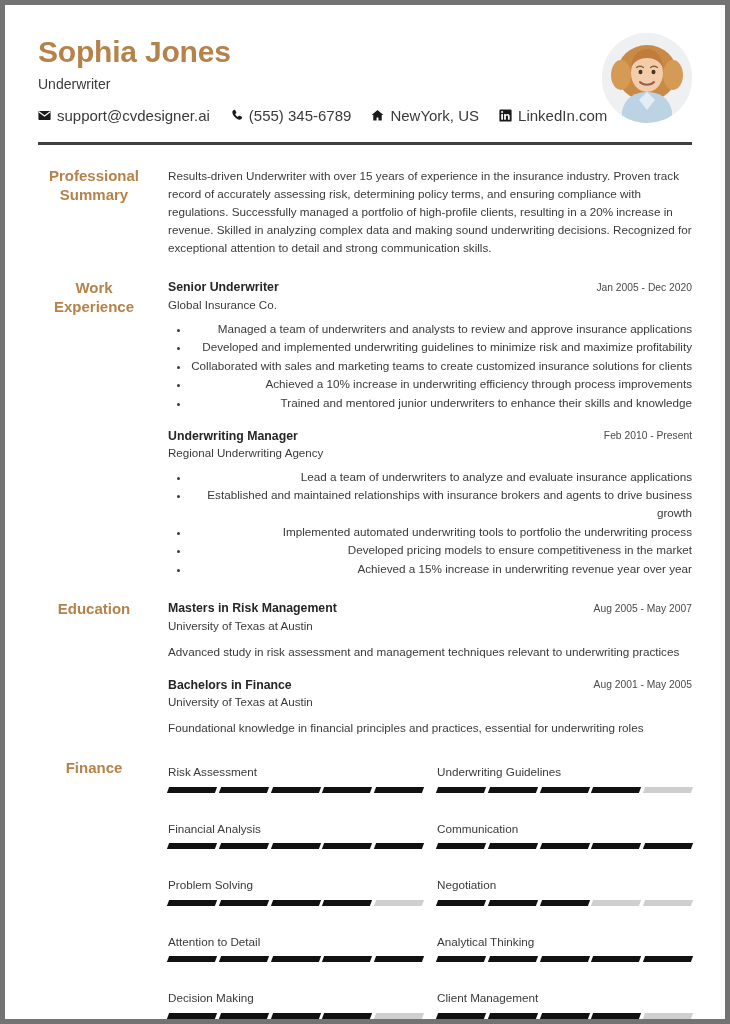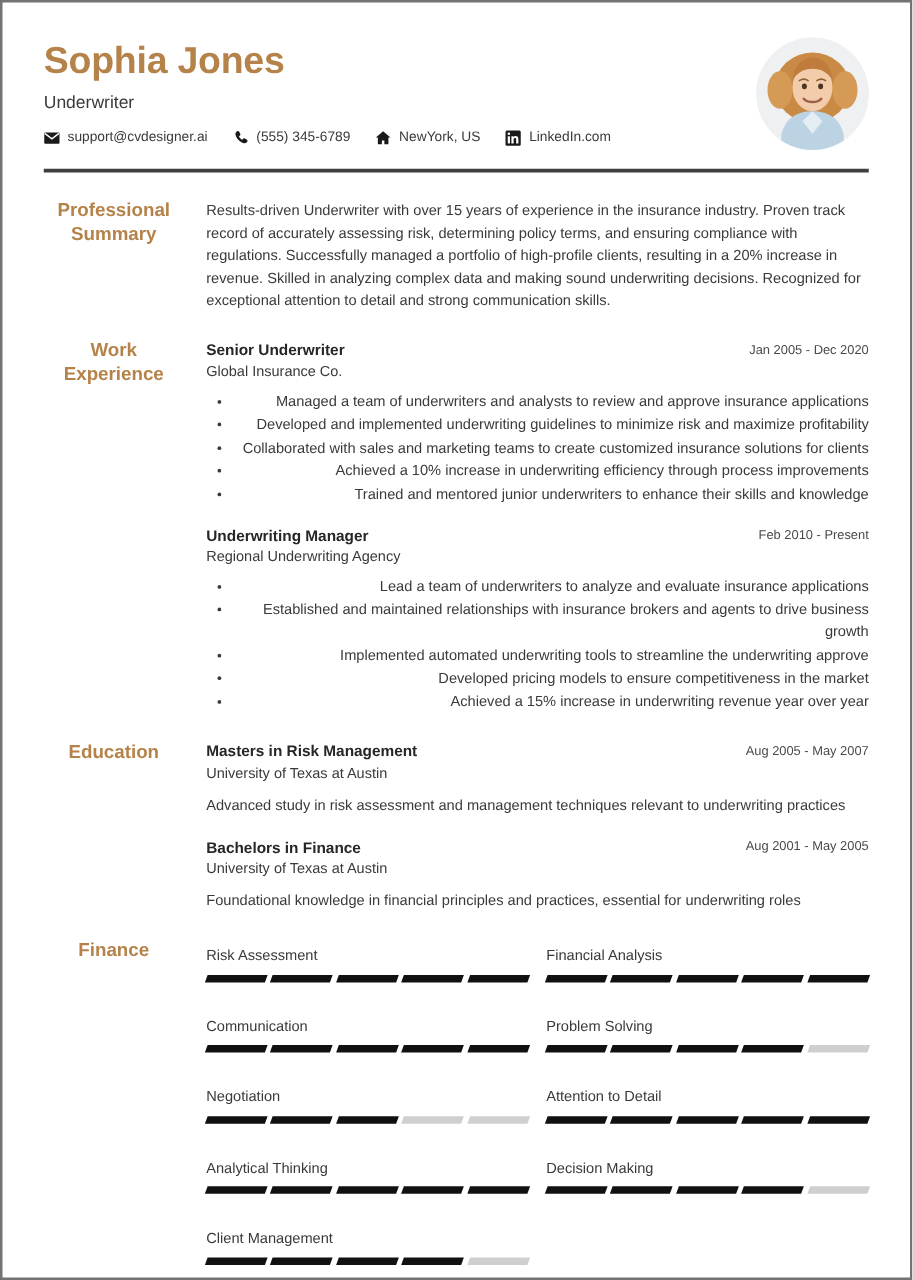--- a/index.html
+++ b/index.html
@@ -10,21 +10,21 @@
   body {
     font-family: "Liberation Sans", sans-serif;
     color: #3a3a3a;
   }
   .page {
     position: relative;
     width: 730px;
     height: 1024px;
     background: #ffffff;
     box-sizing: border-box;
-    border: 2px solid #737373;
+    border: 5px solid #737373;
     overflow: hidden;
   }
 
   
   .header {
     padding: 30px 33px 0 33px;
     position: relative;
   }
   .name {
     font-size: 30px;
@@ -44,21 +44,21 @@
     margin-top: 14px;
     display: flex;
     align-items: center;
     gap: 20px;
     flex-wrap: wrap;
   }
   .contact-item {
     display: flex;
     align-items: center;
     gap: 6px;
-    font-size: 11px;
+    font-size: 15px;
     color: #3a3a3a;
     white-space: nowrap;
     justify-content: flex-end;
   }
   .contact-item .ic {
     display: inline-flex;
     width: 13px;
     height: 13px;
     align-items: center;
     justify-content: center;
@@ -285,21 +285,21 @@
 
       <div class="entry">
         <div class="entry-head">
           <div class="entry-title">Underwriting Manager</div>
           <div class="entry-date">Feb 2010 - Present</div>
         </div>
         <div class="entry-org">Regional Underwriting Agency</div>
         <ul class="bullets">
           <li>Lead a team of underwriters to analyze and evaluate insurance applications</li>
           <li>Established and maintained relationships with insurance brokers and agents to drive business growth</li>
-          <li>Implemented automated underwriting tools to streamline the underwriting approve</li>
+          <li>Implemented automated underwriting tools to portfolio the underwriting process</li>
           <li>Developed pricing models to ensure competitiveness in the market</li>
           <li>Achieved a 15% increase in underwriting revenue year over year</li>
         </ul>
       </div>
 
     </div>
   </div>
 
   <div class="section">
     <div class="sec-label">Education</div>
@@ -334,20 +334,30 @@
             <div class="skill-name">Risk Assessment</div>
             <div class="bar">
               <span class="seg on"></span>
               <span class="seg on"></span>
               <span class="seg on"></span>
               <span class="seg on"></span>
               <span class="seg on"></span>
             </div>
           </div>
           <div class="skill">
+            <div class="skill-name">Underwriting Guidelines</div>
+            <div class="bar">
+              <span class="seg on"></span>
+              <span class="seg on"></span>
+              <span class="seg on"></span>
+              <span class="seg on"></span>
+              <span class="seg"></span>
+            </div>
+          </div>
+          <div class="skill">
             <div class="skill-name">Financial Analysis</div>
             <div class="bar">
               <span class="seg on"></span>
               <span class="seg on"></span>
               <span class="seg on"></span>
               <span class="seg on"></span>
               <span class="seg on"></span>
             </div>
           </div>
           <div class="skill">

